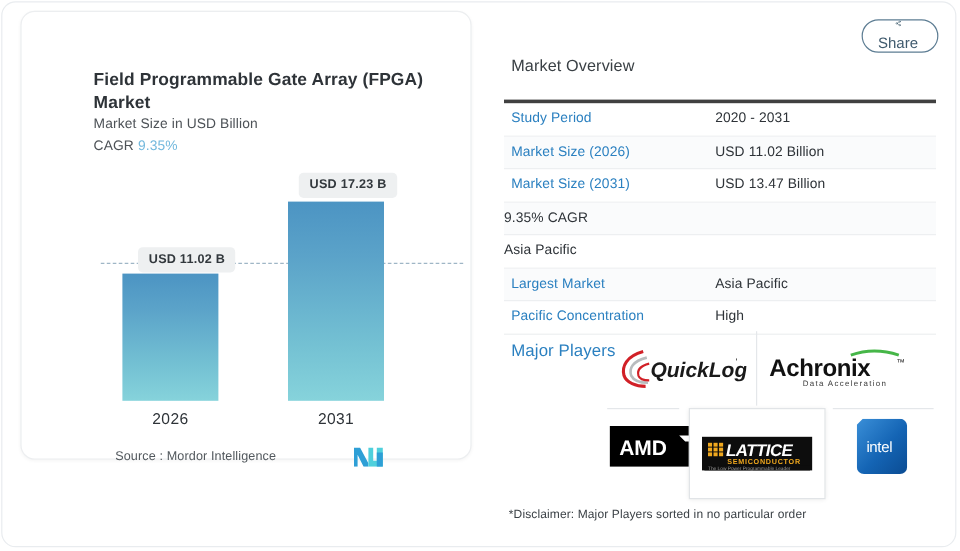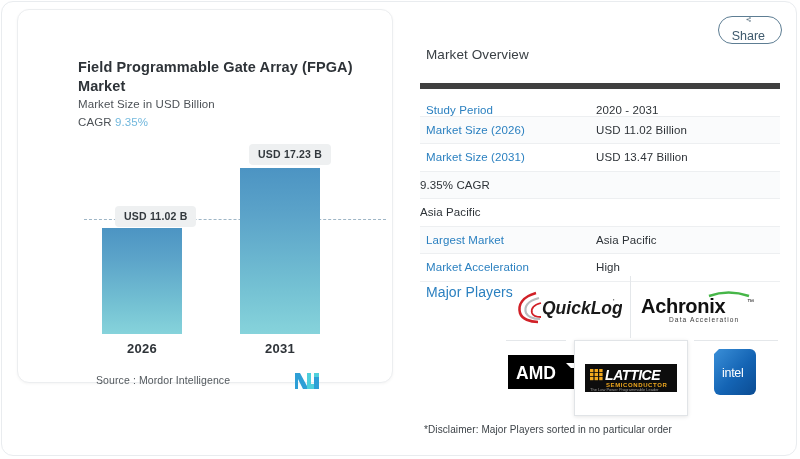--- a/index.html
+++ b/index.html
@@ -55,21 +55,21 @@
     position:absolute;
     background:#eef0f1;border-radius:4px;
     padding:4px 9px 5px 9px;
     font-size:10.5px;font-weight:700;color:#32383d;
     letter-spacing:.2px;white-space:nowrap;
   }
   .bar-label-1{left:97px;top:196px;}
   .bar-label-2{left:231px;top:134px;}
   .x-tick{
     position:absolute;top:331px;width:120px;text-align:center;
-    font-size:13px;color:#2e3338;letter-spacing:.3px;font-weight:bold;
+    font-size:13px;color:#2e3338;letter-spacing:.3px;
   }
   .x-tick-1{left:64px;}
   .x-tick-2{left:202px;}
   .source{
     position:absolute;left:78px;top:364px;
     font-size:10.5px;color:#52585d;letter-spacing:.1px;
   }
   .mi-logo{
     position:absolute;left:277px;top:363px;width:27px;height:16px;
   }
@@ -88,21 +88,21 @@
     font-size:13.5px;color:#3a4045;letter-spacing:.1px;
   }
   .ov-table{
     position:absolute;left:420px;top:83px;width:360px;
   }
   .ov-row{
     display:flex;align-items:center;height:26.5px;
     border-bottom:1px solid #edeff1;
     font-size:11.5px;
   }
-  .ov-row:first-child{border-top:6px solid #404040;align-items:flex-end;}
+  .ov-row:first-child{border-top:3px solid #404040;}
   .ov-row.alt{background:#fafbfc;}
   .ov-key{width:176px;color:#2b80c0;letter-spacing:.1px;padding-left:6px;box-sizing:border-box;}
   .ov-val{color:#2e3338;letter-spacing:.1px;}
 
   .players-label{
     position:absolute;left:426px;top:284px;
     font-size:14px;color:#2b80c0;letter-spacing:.1px;
   }
 
   
@@ -191,21 +191,21 @@
     <div class="ov-val">9.35% CAGR</div>
   </div>
   <div class="ov-row">
     <div class="ov-val">Asia Pacific</div>
   </div>
   <div class="ov-row alt">
     <div class="ov-key">Largest Market</div>
     <div class="ov-val">Asia Pacific</div>
   </div>
   <div class="ov-row">
-    <div class="ov-key">Market Acceleration</div>
+    <div class="ov-key">Pacific Concentration</div>
     <div class="ov-val">High</div>
   </div>
 </div>
 
 <div class="players-label">Major Players</div>
 
 <div class="logo-grid">
 
   <div class="lg-vline" style="left:124px;top:4px;height:62px;"></div>
   <div class="lg-hline" style="left:0px;top:68px;width:60px;"></div>

